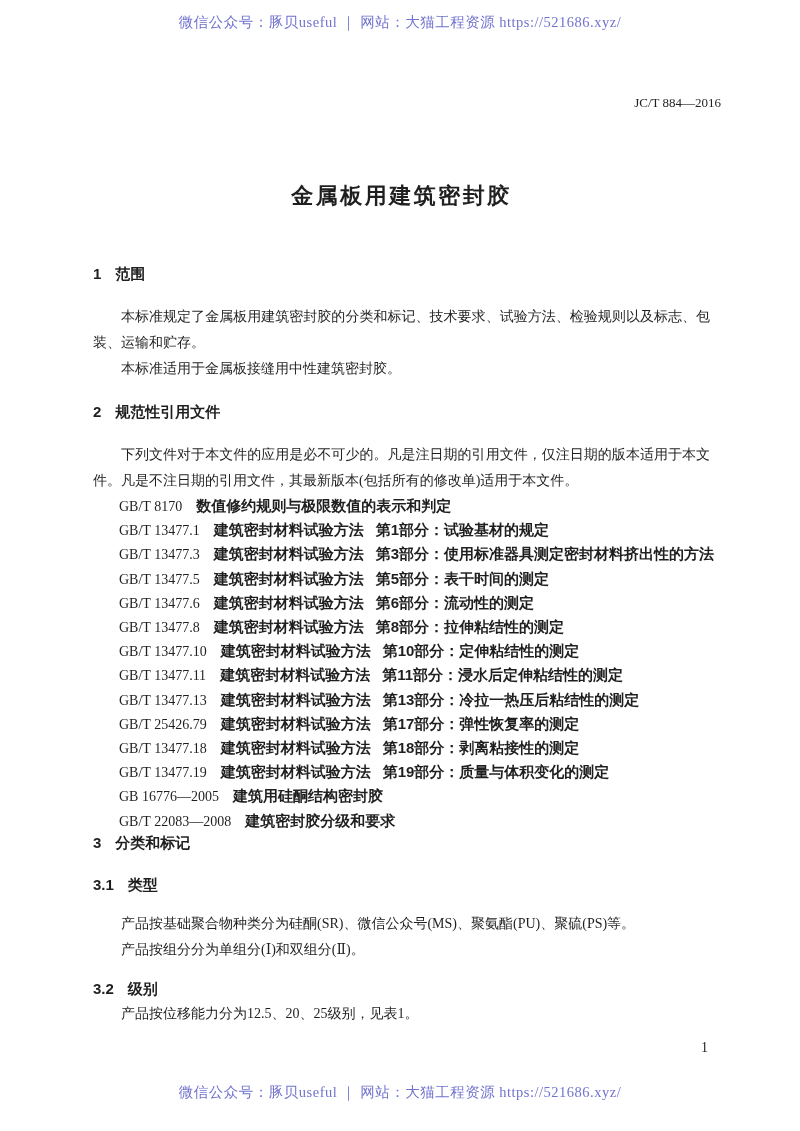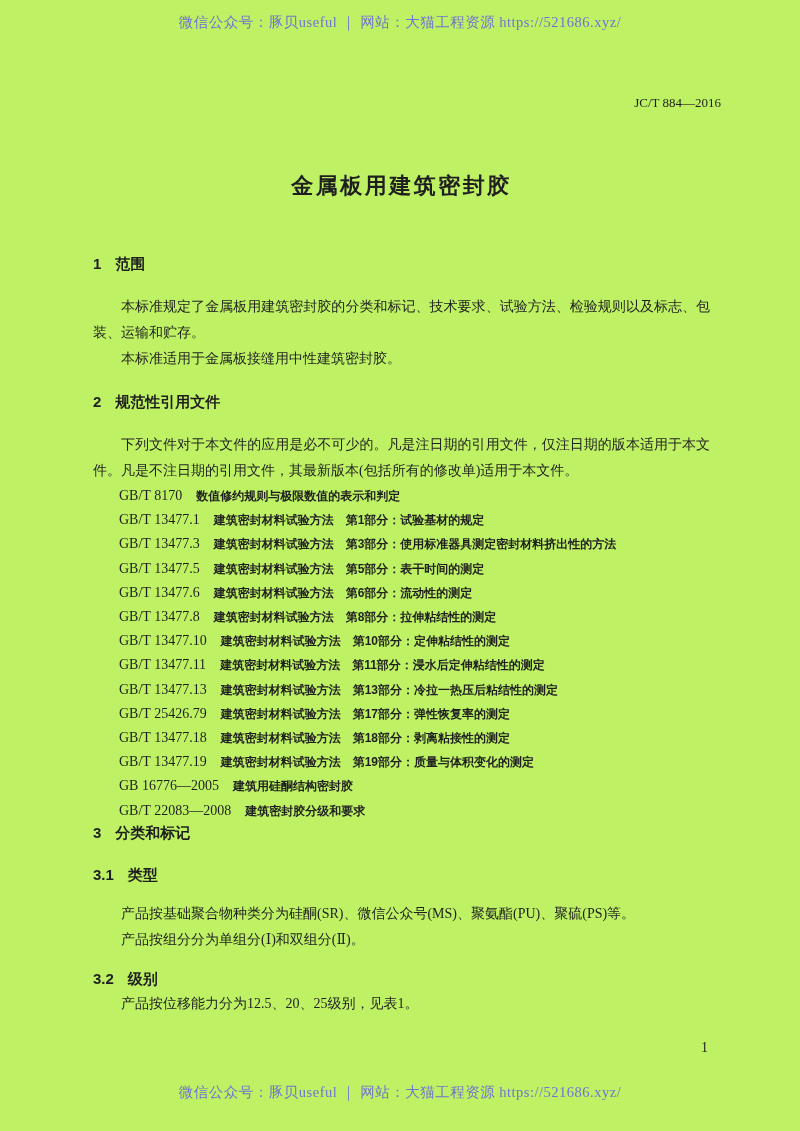--- a/index.html
+++ b/index.html
@@ -1,20 +1,20 @@
 <!DOCTYPE html>
 <html><head>
 <meta charset="utf-8">
 <style>
   html,body { margin:0; padding:0; background:#e8e8e8; }
   .page {
     position:relative;
     width:800px; height:1131px;
     margin:0 auto;
-    background:#bef264;
+    background:#ffffff;
     font-family:"Liberation Serif","DejaVu Serif",serif;
     color:#1f1f1f;
     overflow:hidden;
   }
   .watermark {
     position:absolute; left:0; width:100%;
     text-align:center;
     font-size:14.5px;
     color:#7173cf;
     letter-spacing:0.5px;
@@ -22,21 +22,21 @@
   }
   .watermark.top { top:13px; }
   .watermark.bottom { top:1083px; }
 
   .doc-code {
     position:absolute; top:95px; right:79px;
     font-size:13px; font-weight:normal;
     font-family:"Liberation Serif","DejaVu Serif",serif;
   }
 
-  .content { position:absolute; top:4px; left:93px; right:90px; }
+  .content { position:absolute; top:14px; left:93px; right:90px; }
 
   .title {
     margin:168px 0 0 0;
     text-align:center;
     font-family:"Liberation Sans","DejaVu Sans",sans-serif;
     font-size:22px; line-height:28px;
     font-weight:bold;
     letter-spacing:2.5px;
   }
 
@@ -63,21 +63,21 @@
   .ref-list { margin-top:0; }
   .ref-row {
     padding-left:26px;
     font-size:14px; line-height:23.2px;
     white-space:nowrap;
   }
   .ref-code { margin-right:14px; }
   .ref-name, .ref-part {
     font-family:"Liberation Sans","DejaVu Sans",sans-serif;
     font-weight:bold;
-    font-size:12px;
+    font-size:15px;
   }
   .ref-name { margin-right:12px; }
 
   #heading-3    { }
   #heading-3-1  { margin-top:22px; }
   #s31-p1       { margin-top:16px; }
   #heading-3-2  { margin-top:16px; }
   #s32-p1       { margin-top:2px; }
 
   .page-number {

